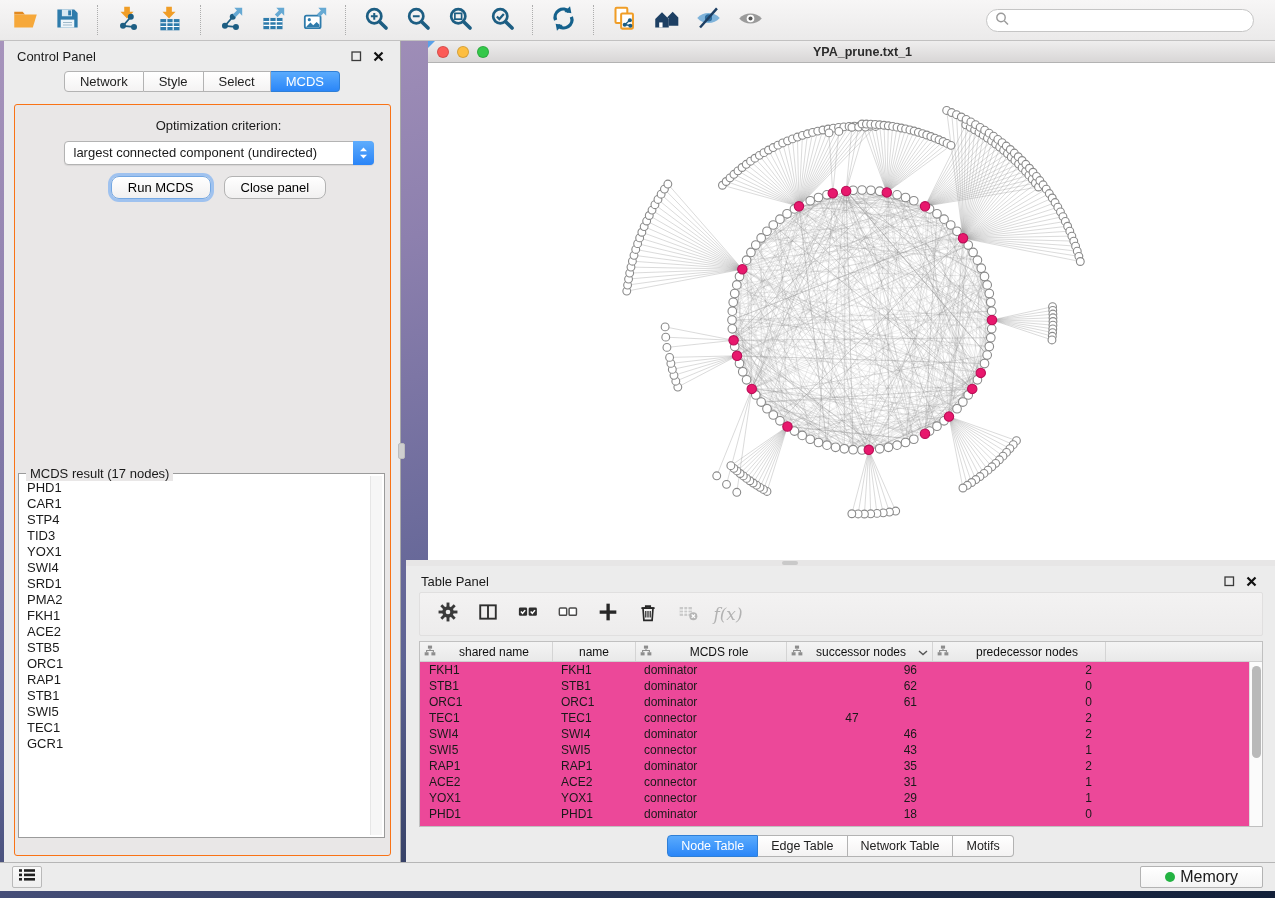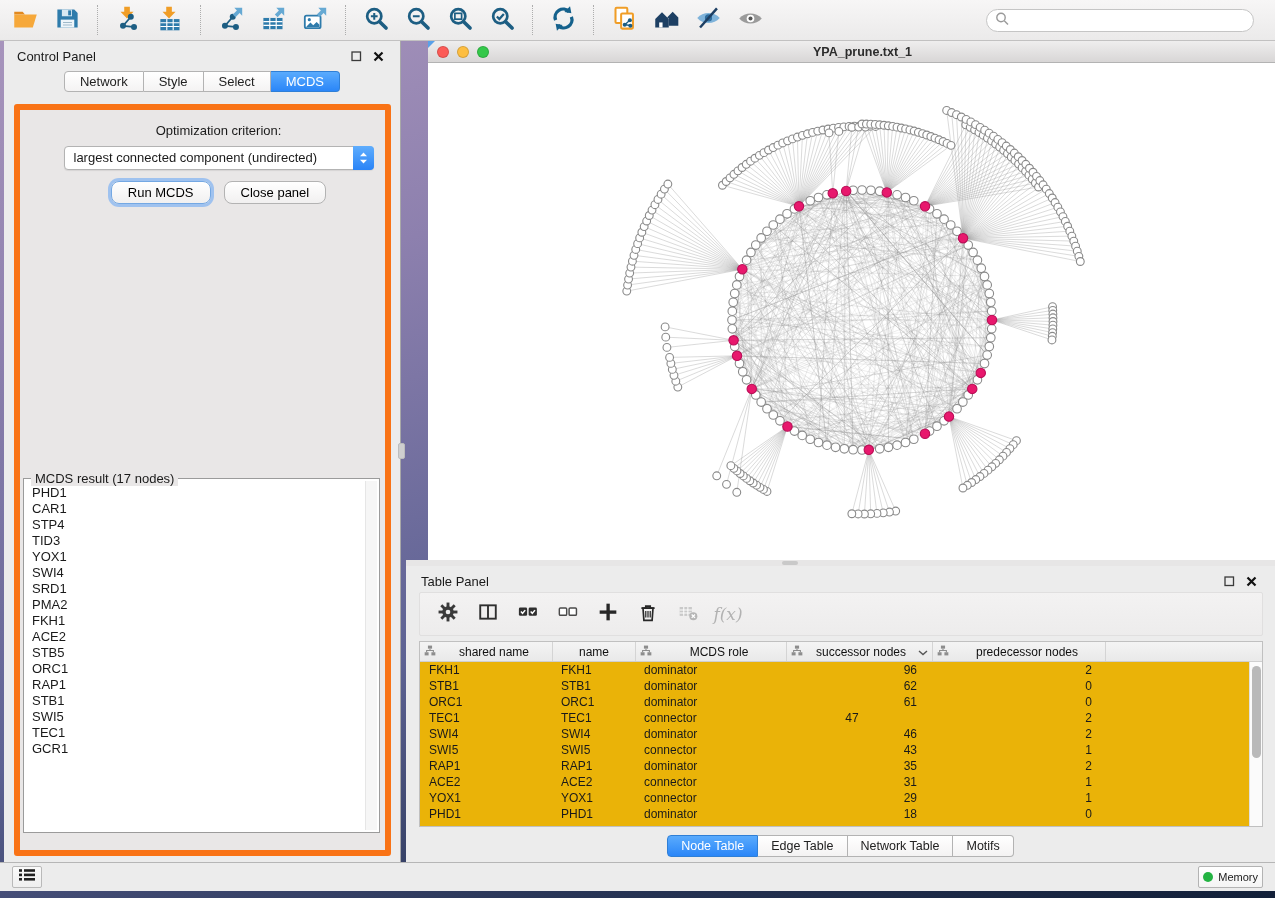--- a/index.html
+++ b/index.html
@@ -40,21 +40,21 @@
   .seg-tab {
     height:21px; padding:0 15px; display:flex; align-items:center;
     background:linear-gradient(#ffffff,#f4f3f3); border:1px solid #b3b3b3; border-left:none;
     font-size:13px; color:#222;
   }
   .seg-tab:first-child { border-left:1px solid #b3b3b3; border-radius:4px 0 0 4px; }
   .seg-tab:last-child { border-radius:0 4px 4px 0; }
   .seg-tab.selected { background:linear-gradient(#5aabfd,#2a86f8); border-color:#2f7fd6; color:#fff; }
   .cp-content {
     position:absolute; left:10px; right:9px; top:63px; bottom:6px;
-    background:#e9e7e7; border:6px solid #f97316; border-radius:3px;padding-left:32px;
+    background:#e9e7e7; border:1px solid #f97316; border-radius:3px;padding-left:32px;
   }
   .opt-label { margin-top:13px; text-align:center; font-size:13px; }
   .dropdown {
     position:relative; margin:8px auto 0; width:310px; height:24px;
     background:#fff; border:1px solid #b3b3b3; border-radius:4px;
     font-size:13px; line-height:22px; padding-left:9px;
     box-shadow:0 1px 1px rgba(0,0,0,.08);
   }
   .dd-stepper {
     position:absolute; right:-1px; top:-1px; width:21px; height:24px;
@@ -88,39 +88,39 @@
   .v-grip { position:absolute; left:398px; top:443px; width:7px; height:16px; background:#cfcfcf; border:1px solid #bdbdbd; border-radius:2px; }
   
   .table-panel { position:absolute; left:406px; top:566px; width:869px; height:296px; background:#ececec; }
   .tp-toolbar {
     position:absolute; left:13px; right:12px; top:26px; height:44px;
     background:linear-gradient(#f3f2f2,#edecec); border:1px solid #e0dfdf; border-radius:2px;
     display:flex; align-items:center; padding-left:10px; gap:4px;
   }
   .tp-tool-btn { width:36px; height:36px; display:flex; align-items:center; justify-content:center; }
   .fx-label { font-size:17px; font-style:italic; font-family:"DejaVu Serif", serif; color:#b2b2b2; }
-  .tp-table { position:absolute; left:13px; right:12px; top:75px; bottom:35px; background:#eab308; border:1px solid #c0c0c0; overflow:hidden; }
+  .tp-table { position:absolute; left:13px; right:12px; top:75px; bottom:35px; background:#ec4899; border:1px solid #c0c0c0; overflow:hidden; }
   .thead { display:flex; height:20px; background:linear-gradient(#f4f4f4,#e9e9e9); border-bottom:1px solid #cfcfcf; }
   .th { display:flex; align-items:center; font-size:12px; color:#111; border-right:1px solid #d4d4d4; padding:0 4px; position:relative; }
   .th .th-label { flex:1; text-align:center; }
   .th-filler { flex:1; }
   .tr { display:flex; height:16px; }
   .td { font-size:12px; line-height:16px; white-space:nowrap; overflow:hidden; }
   .tp-scroll { position:absolute; right:0; top:20px; bottom:0; width:13px; background:#fbfbfb; border-left:1px solid #e0e0e0; }
   .tp-thumb { position:absolute; left:1.5px; top:4px; width:9px; height:92px; background:#b9b9b9; border-radius:5px; }
   .tp-tabs { position:absolute; left:0; right:0; bottom:5px; display:flex; justify-content:center; }
   .tp-tabs .seg-tab { height:22px; font-size:12.5px; padding:0 13px; }
   
   .status-bar {
     position:absolute; left:0; right:0; top:862px; height:29px;
     background:#ececec; border-top:1px solid #b6b6b6;
     display:flex; align-items:center; padding:0 12px;
   }
   .sb-list-btn { width:30px; height:22px; background:linear-gradient(#fafafa,#efefef); border:1px solid #b9b9b9; border-radius:2px; display:flex; align-items:center; justify-content:center; }
-  .memory-btn { margin-left:auto; height:22px; display:flex; align-items:center; gap:5px; padding:0 4px; font-size:11px; background:linear-gradient(#ffffff,#f4f4f4); border:1px solid #b3b3b3; border-radius:2px; }
+  .memory-btn { margin-left:auto; height:22px; display:flex; align-items:center; gap:5px; padding:0 24px; font-size:16px; background:linear-gradient(#ffffff,#f4f4f4); border:1px solid #b3b3b3; border-radius:2px; }
   .mem-dot { width:10px; height:10px; border-radius:50%; }
 </style>
 </head>
 <body>
 
 <div class="toolbar">
   <div id="toolbar-icons" style="display:flex;align-items:center;">
       <div class="tool-btn">
         <span><svg viewBox="0 0 24 24" width="27" height="27">
             <path d="M2 6 h7.5 l2 2.5 H2 Z" fill="#e2891f"></path>

